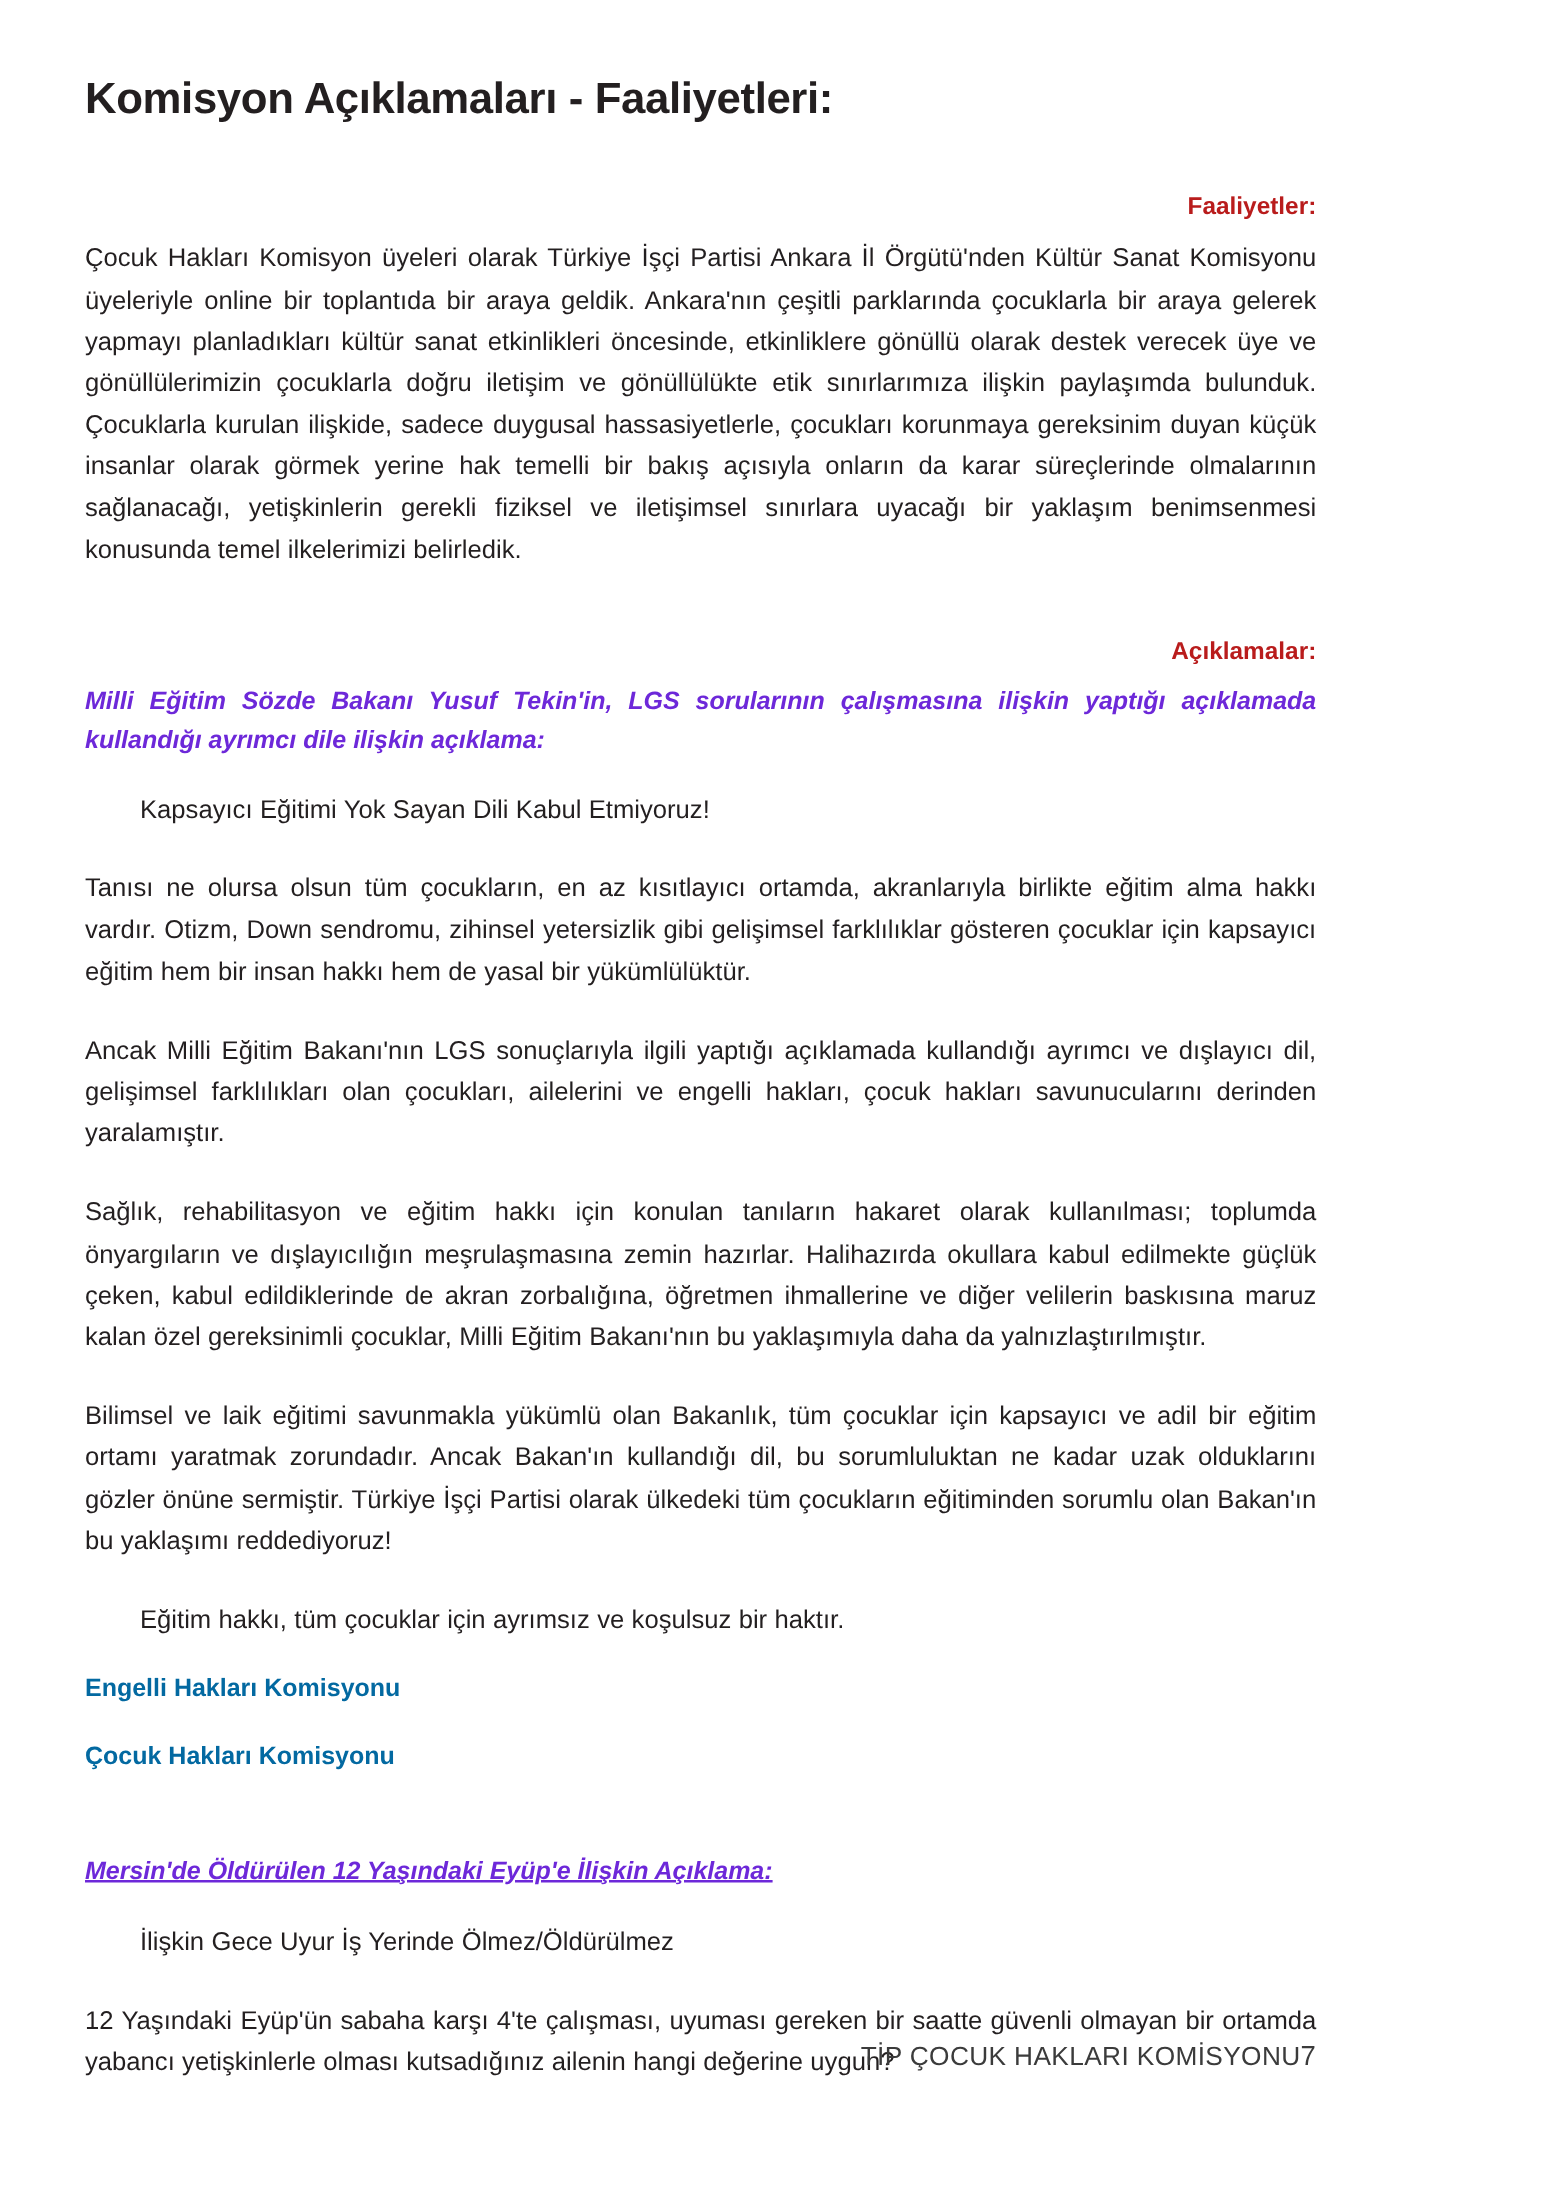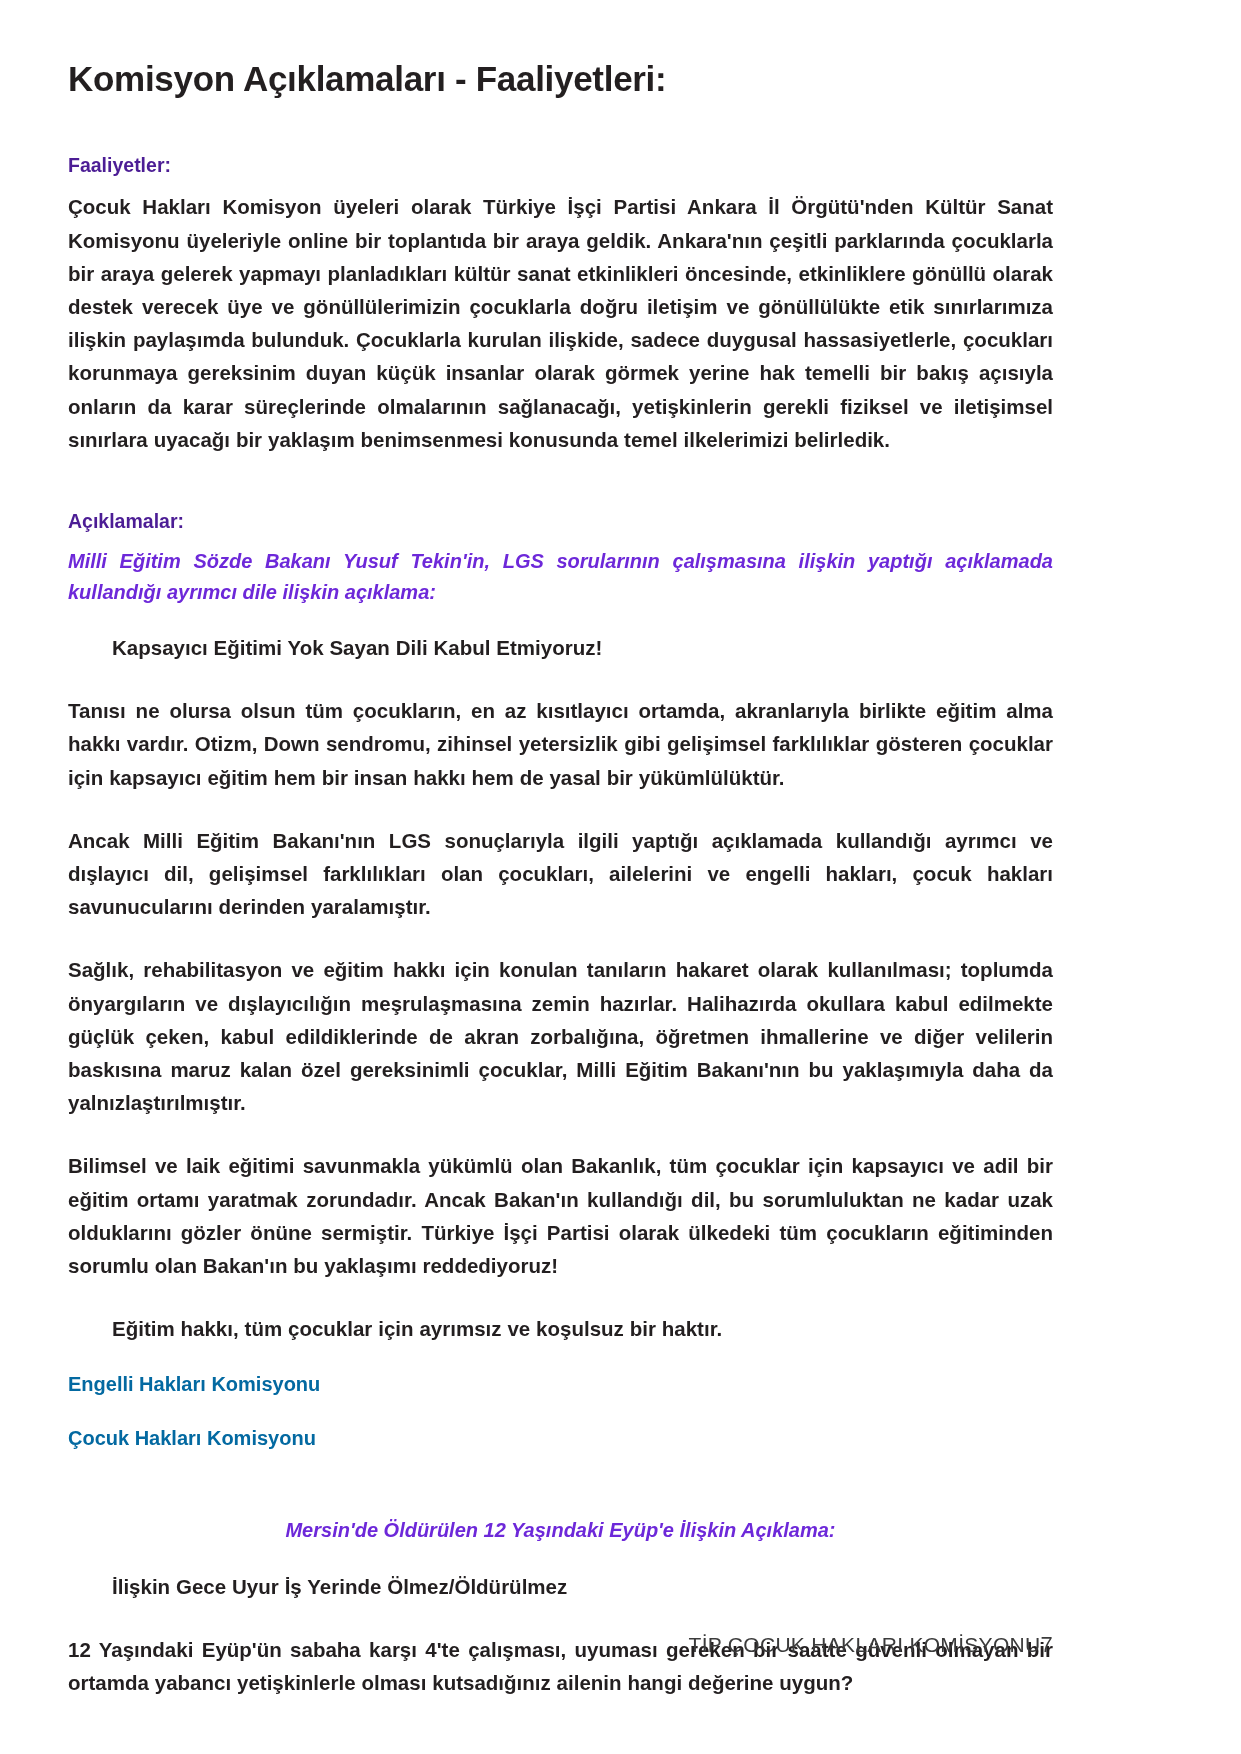--- a/index.html
+++ b/index.html
@@ -38,54 +38,54 @@
     letter-spacing: -0.3px;
     color: #231f20;
     margin: 0;
     padding-top: 58px;
     line-height: 1.2;
   }
 
   .section-label {
     font-size: 19.5px;
     font-weight: bold;
-    color: #4c1d95;
+    color: #b91c1c;
     margin: 0;
     line-height: 1.35;
+    text-align: right;
   }
 
   .spacer-lg { height: 52px; }
   .spacer-xs { height: 12px; }
   .spacer-xl { height: 62px; }
 
   p.body {
     font-size: 20.5px;
     line-height: 1.62;
     margin: 0;
     text-align: justify;
     text-justify: inter-word;
     color: #231f20;
     word-spacing: 0.2px;
-    font-weight: bold;
   }
   p.body.nojust {
     text-align: left;
     margin-left: 44px;
   }
 
   p.sub-italic {
     font-size: 20px;
     font-weight: bold;
     font-style: italic;
     line-height: 1.52;
     margin: 0;
     text-align: justify;
     color: #6d28d9;
   }
-  p.sub-italic.nojust { text-align: center; }
+  p.sub-italic.nojust { text-align: left; text-decoration: underline; }
 
   p.bold-line {
     font-size: 20px;
     font-weight: bold;
     line-height: 1.5;
     margin: 0;
     color: #0369a1;
   }
   .gap-2 { height: 30px; }
   .gap-3 { height: 24px; }

